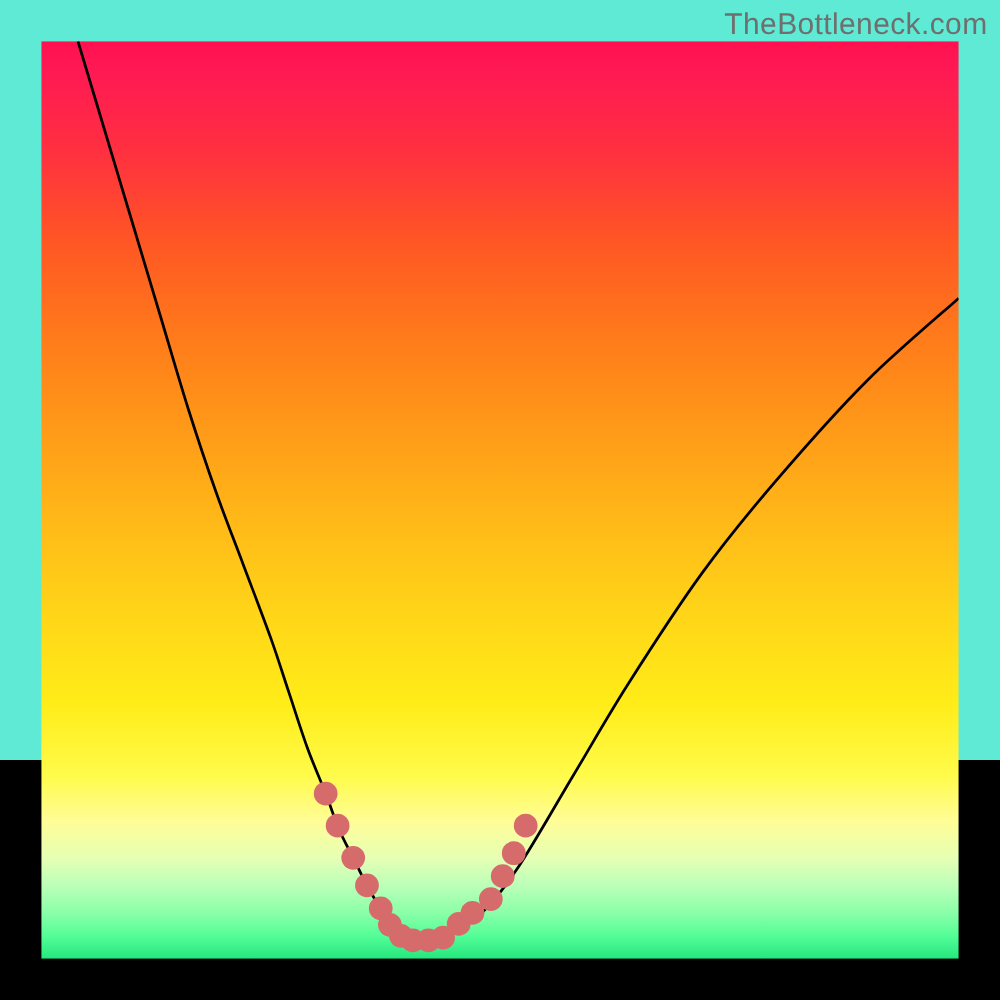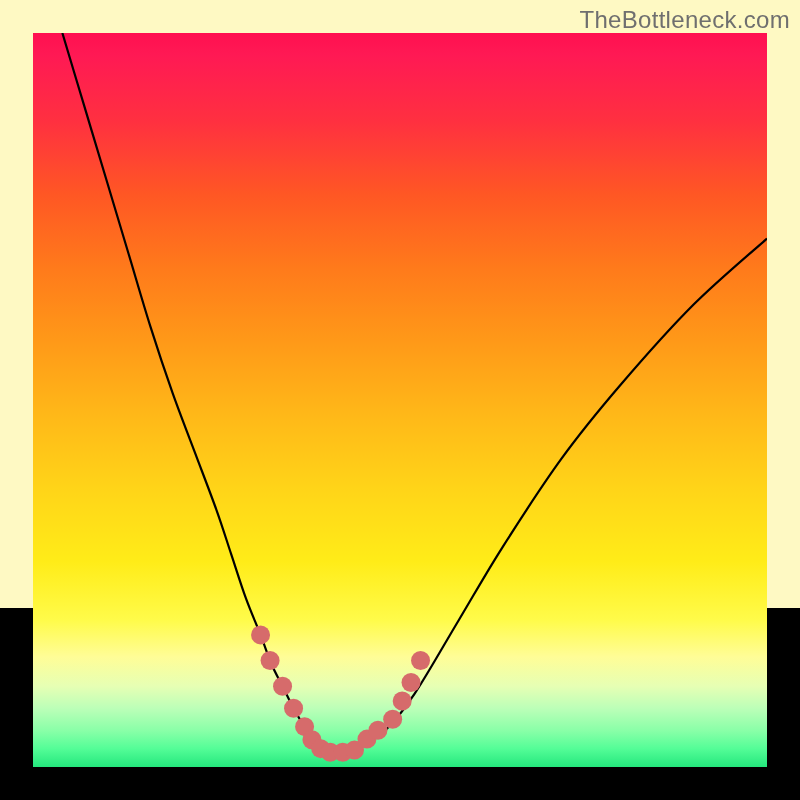--- a/index.html
+++ b/index.html
@@ -10,21 +10,21 @@
     background: #000;
     overflow: hidden;
     font-family: Arial, Helvetica, sans-serif;
   }
   .frame {
     position: absolute;
     left: 0;
     top: 0;
     width: 800px;
     height: 608px;
-    background: #fef9c3;
+    background: #5eead4;
     text-align: center;
   }
   .plot {
     position: absolute;
     left: 33px;
     top: 33px;
     width: 734px;
     height: 734px;
     overflow: hidden;
   }

